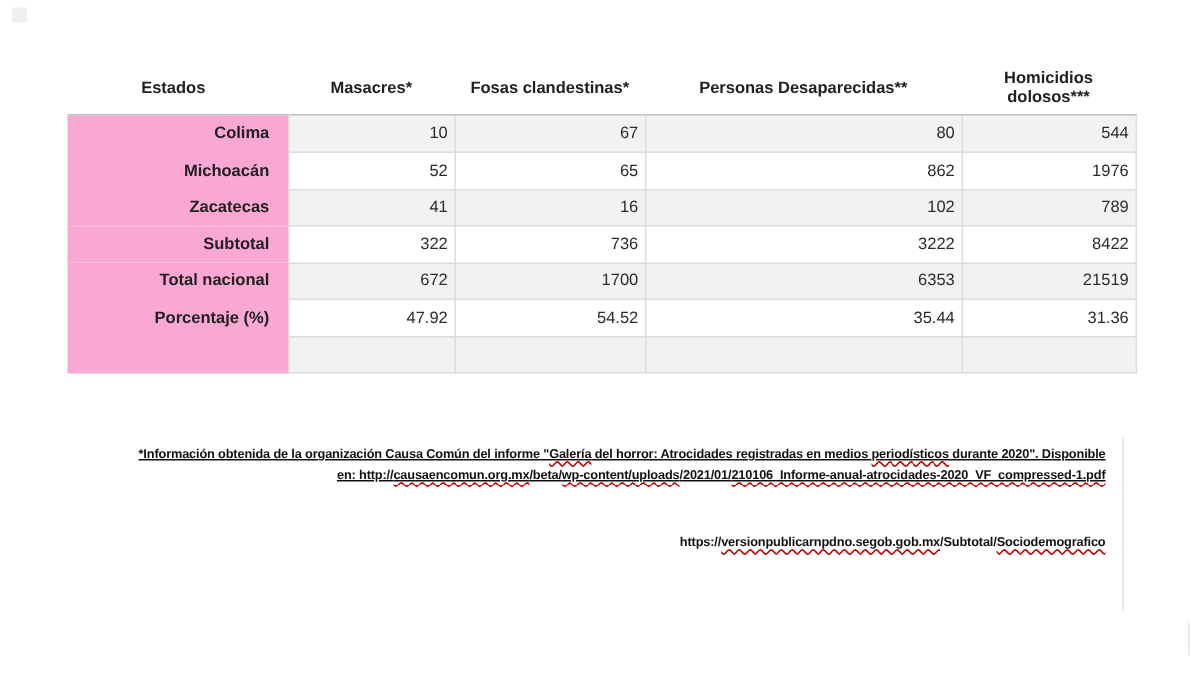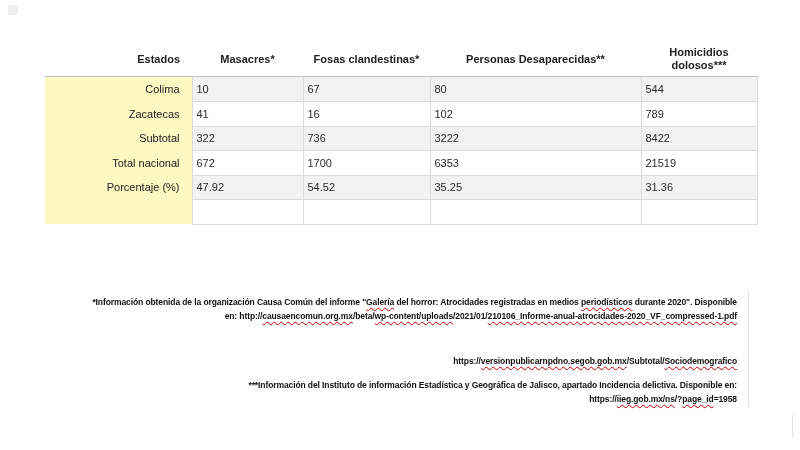--- a/index.html
+++ b/index.html
@@ -34,37 +34,36 @@
     font-size: 11px;
     line-height: 13px;
     font-weight: bold;
     color: #212121;
     border: none;
     border-bottom: 1px solid #bfbfbf;
     text-align: center;
     padding: 0 6px;
   }
   table.stats thead th.h-estados {
-    text-align: right;
     padding-right: 12px;
   }
 
   table.stats tbody th.state {
     border: none;
-    background: #fef9c3;
+    background: #f9a8d4;
     text-align: right;
     padding-right: 12px;
     font-size: 11px;
-    font-weight: normal;
+    font-weight: bold;
     color: #212121;
     height: 22.5px;
   }
   table.stats tbody td {
     border: 1px solid #dcdcdc;
-    text-align: left;
+    text-align: right;
     vertical-align: middle;
     font-size: 11px;
     font-weight: normal;
     color: #2b2b2b;
     height: 22.5px;
     padding: 0 4px;
   }
   table.stats tbody tr:nth-child(odd) td  { background: #f2f2f2; }
   table.stats tbody tr:nth-child(even) td { background: #ffffff; }
 
@@ -75,21 +74,21 @@
     right: 63px;
     text-align: right;
     white-space: nowrap;
     font-size: 8.5px;
     line-height: 13.5px;
     letter-spacing: -0.1px;
     font-weight: bold;
     color: #111111;
   }
   .footnotes p { margin: 0; }
-  .footnotes p.fn-1 { margin-bottom: 18px; }
+  .footnotes p.fn-1 { margin-bottom: 18px; text-decoration: underline; }
   .footnotes p.fn-2 { margin-bottom: 11px; }
   .sq {
     text-decoration: underline;
     text-decoration-style: wavy;
     text-decoration-color: #c00000;
     text-decoration-thickness: 1px;
     text-underline-offset: 2px;
   }
 
   
@@ -135,20 +134,27 @@
       </thead>
       <tbody>
         <tr>
           <th class="state">Colima</th>
           <td>10</td>
           <td>67</td>
           <td>80</td>
           <td>544</td>
         </tr>
         <tr>
+          <th class="state">Michoacán</th>
+          <td>52</td>
+          <td>65</td>
+          <td>862</td>
+          <td>1976</td>
+        </tr>
+        <tr>
           <th class="state">Zacatecas</th>
           <td>41</td>
           <td>16</td>
           <td>102</td>
           <td>789</td>
         </tr>
         <tr>
           <th class="state">Subtotal</th>
           <td>322</td>
           <td>736</td>
@@ -159,35 +165,34 @@
           <th class="state">Total nacional</th>
           <td>672</td>
           <td>1700</td>
           <td>6353</td>
           <td>21519</td>
         </tr>
         <tr>
           <th class="state">Porcentaje (%)</th>
           <td>47.92</td>
           <td>54.52</td>
-          <td>35.25</td>
+          <td>35.44</td>
           <td>31.36</td>
         </tr>
         <tr>
           <th class="state"></th>
           <td></td>
           <td></td>
           <td></td>
           <td></td>
         </tr>
       </tbody>
     </table>
   </div>
 
   <div class="footnotes">
     <p class="fn-1"><span>*Información obtenida de la organización Causa Común del informe "</span><span class="sq">Galería</span><span> del horror: Atrocidades registradas en medios </span><span class="sq">periodísticos</span><span> durante 2020". Disponible</span><br><span>en: http://</span><span class="sq">causaencomun.org.mx</span><span>/beta/</span><span class="sq">wp-content/uploads</span><span>/2021/01/</span><span class="sq">210106_Informe-anual-atrocidades-2020_VF_compressed-1.pdf</span></p>
 
     <p class="fn-2"><br><span>https://</span><span class="sq">versionpublicarnpdno.segob.gob.mx</span><span>/Subtotal/</span><span class="sq">Sociodemografico</span></p>
 
-    <p class="fn-3"><span>***Información del Instituto de información Estadística y Geográfica de Jalisco, apartado Incidencia delictiva. Disponible en:</span><br><span>https://</span><span class="sq">iieg.gob.mx/ns</span><span>/?</span><span class="sq">page_id</span><span>=1958</span></p>
   </div>
 
 </div>
 
 </body></html>

